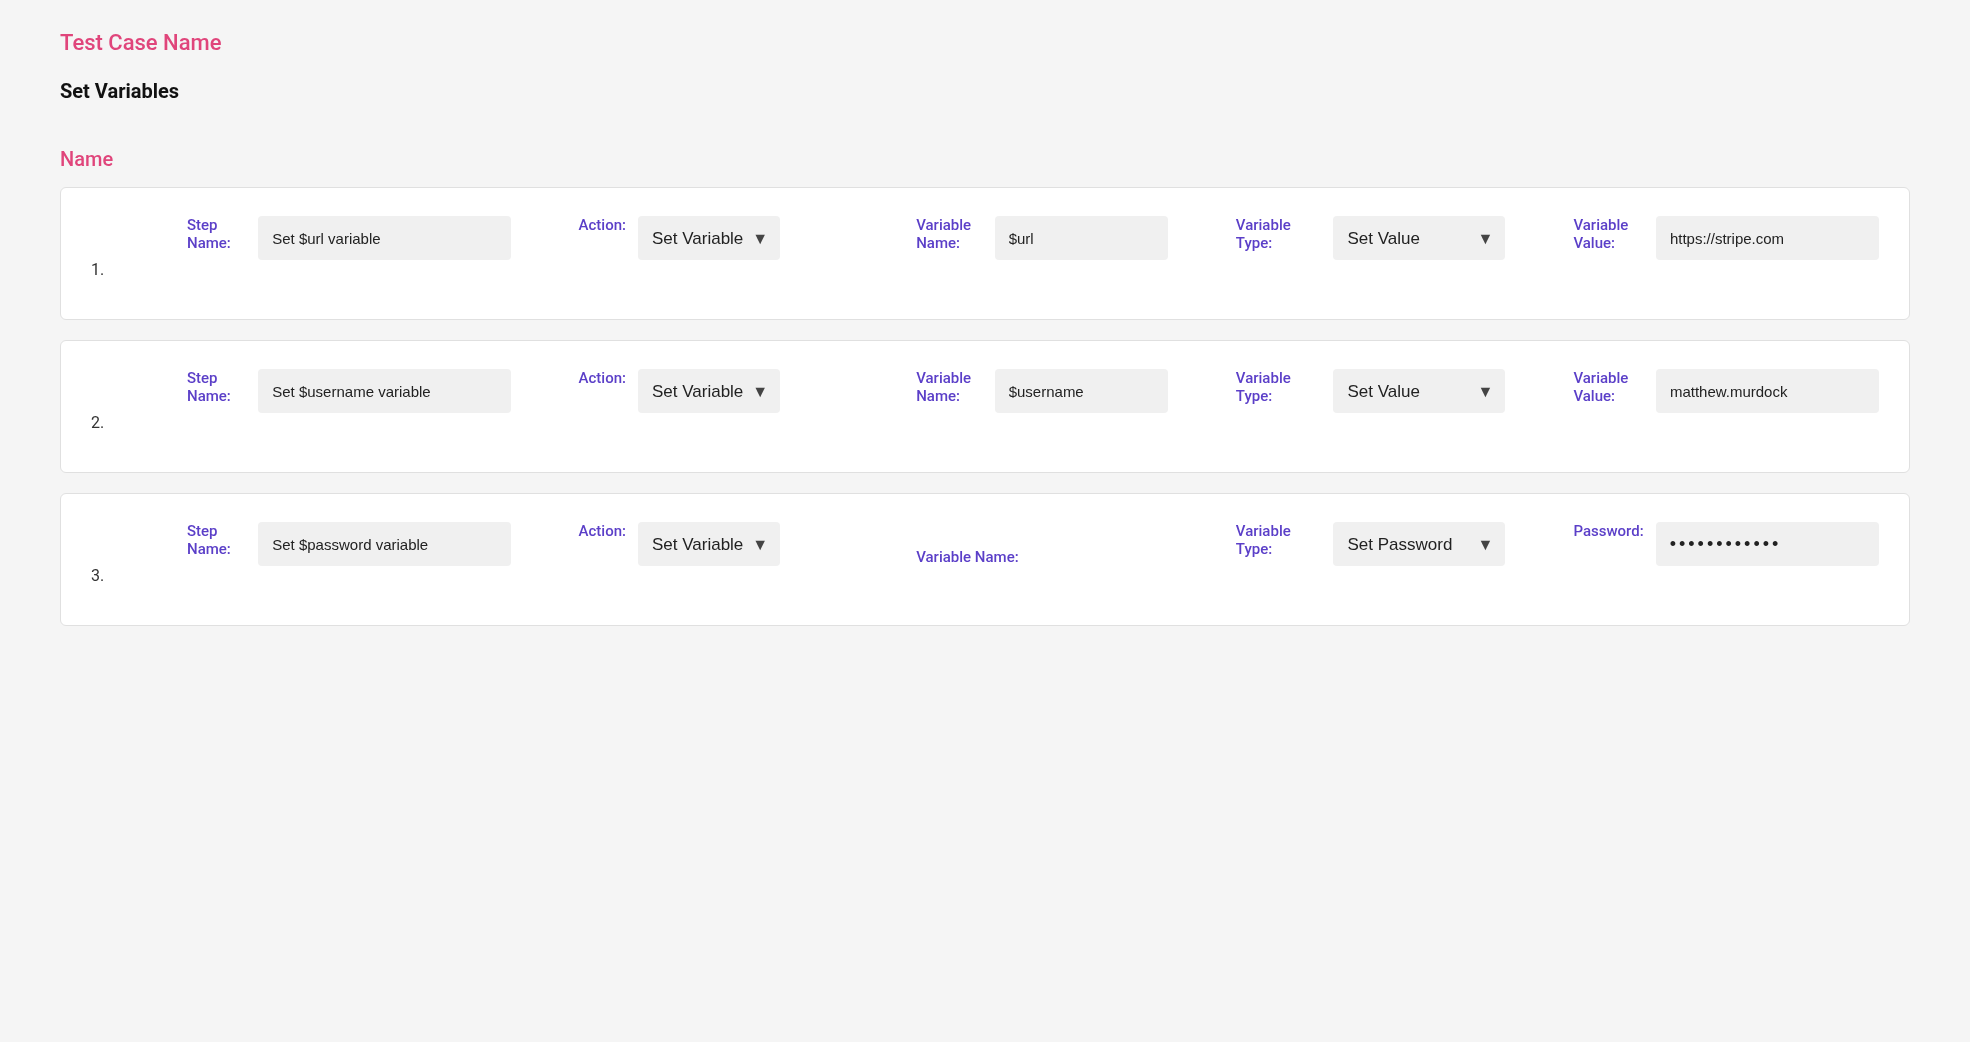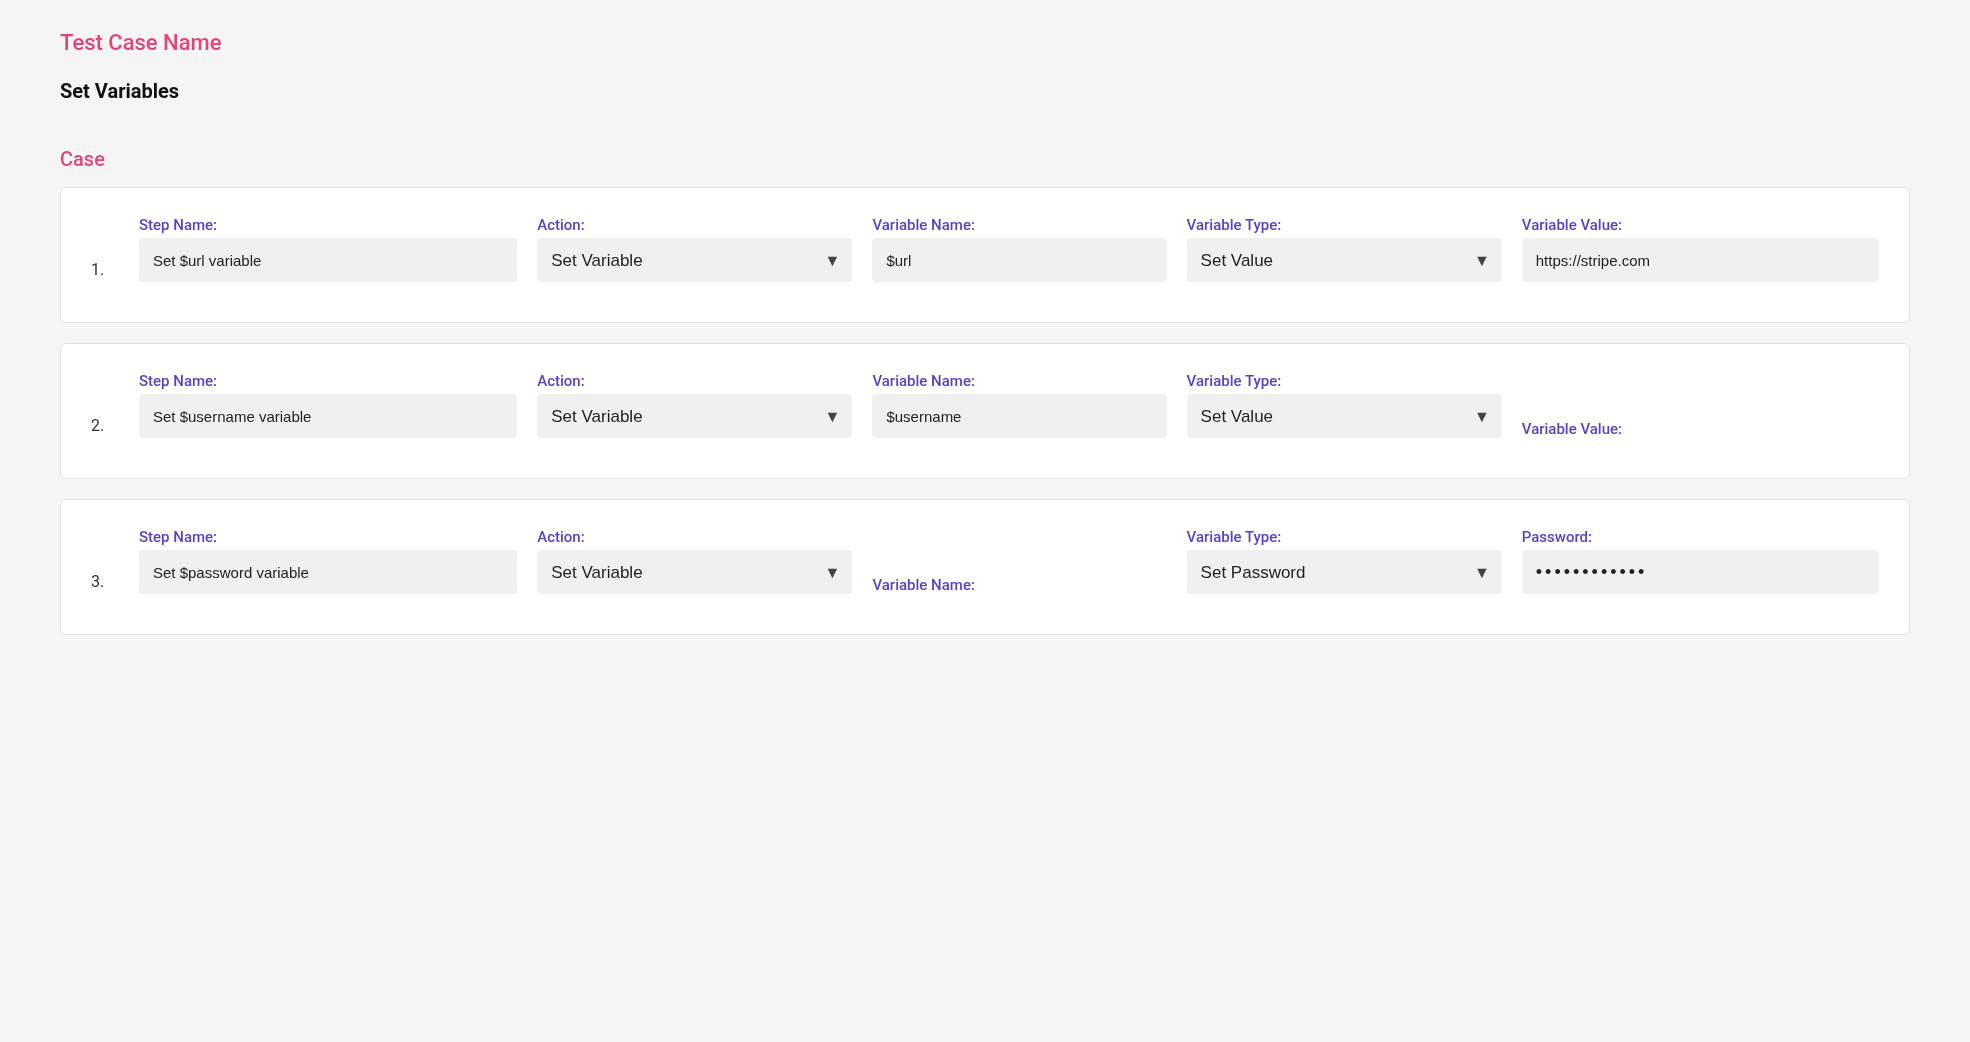--- a/index.html
+++ b/index.html
@@ -68,22 +68,23 @@
 
     .step-fields {
       display: flex;
       flex: 1;
       gap: 20px;
       align-items: flex-end;
     }
 
     .field-group {
       display: flex;
-      flex-direction: column;
-      gap: 4px;
+      flex-direction: row;
+      gap: 12px;
+      margin-left: 48px;
     }
 
     .field-group.step-name {
       flex: 1.8;
     }
 
     .field-group.action {
       flex: 1.5;
     }
 
@@ -150,21 +151,21 @@
       letter-spacing: 3px;
       font-size: 18px;
     }
   </style>
 </head>
 <body>
 
 <div class="page-title-label">Test Case Name</div>
 <div class="page-subtitle">Set Variables</div>
 
-<div class="section-title">Case</div>
+<div class="section-title">Name</div>
 
 <div class="steps-container" id="steps-container">
 <div class="step-card">
       <div class="step-header-row">
         <div class="step-number">1.</div>
         <div class="step-fields">
 
           <div class="field-group step-name">
             <div class="field-label">Step Name:</div>
             <input class="field-input" type="text" value="Set $url variable" style="">
@@ -233,20 +234,21 @@
             <div class="field-select-wrapper">
               <select class="field-select">
                 <option selected="">Set Value</option><option>Set Password</option><option>Generate Random</option>
               </select>
               <span class="select-arrow">▼</span>
             </div>
           </div>
 
           <div class="field-group variable-value">
             <div class="field-label">Variable Value:</div>
+            <input class="field-input" type="text" value="matthew.murdock" style="">
           </div>
 
         </div>
       </div>
     </div>
     <div class="step-card">
       <div class="step-header-row">
         <div class="step-number">3.</div>
         <div class="step-fields">
 

